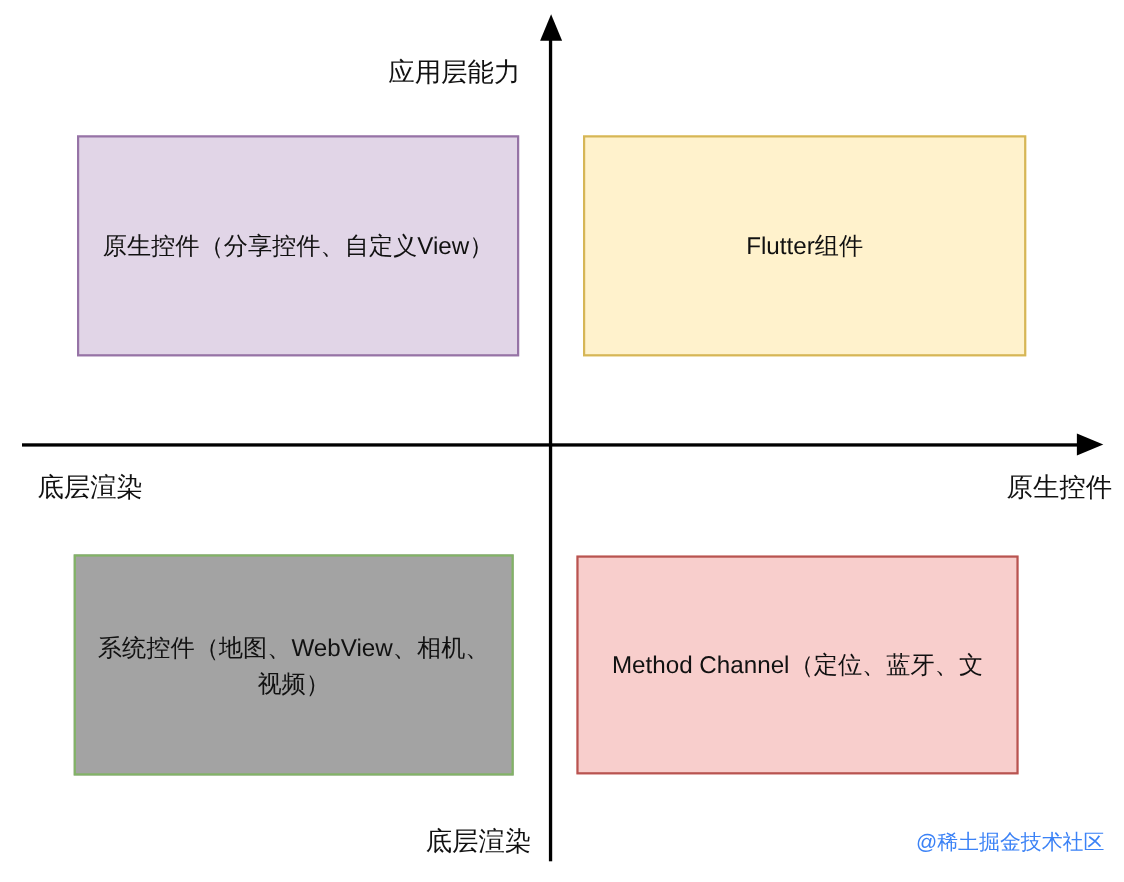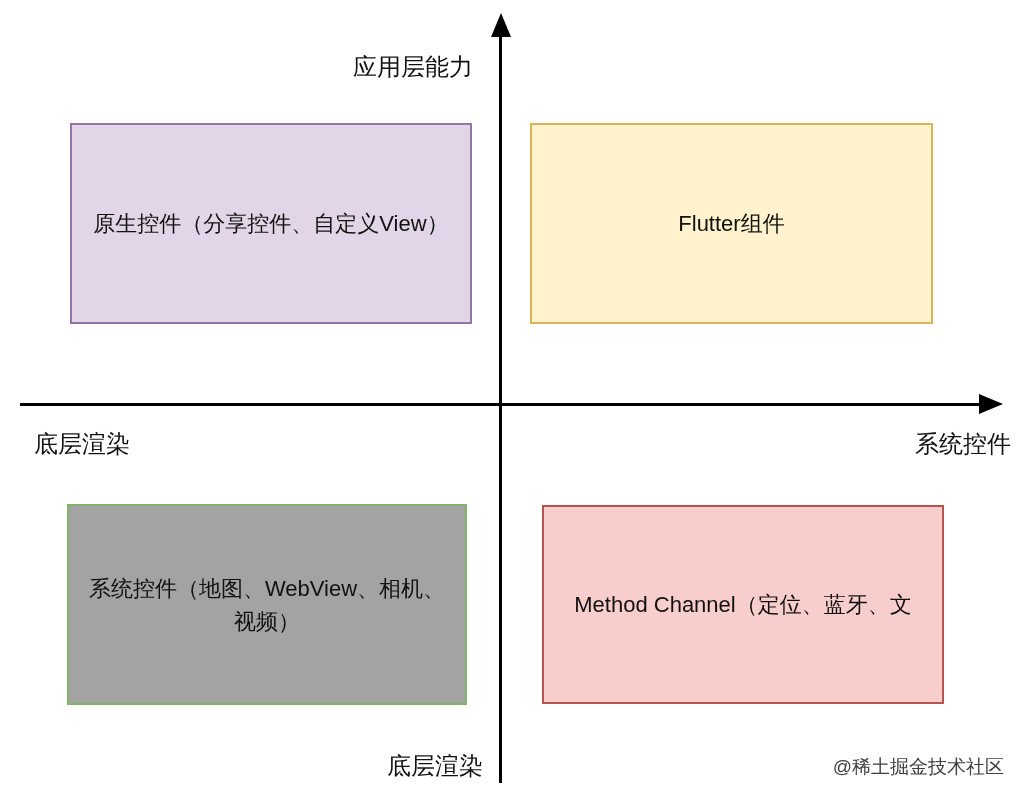--- a/index.html
+++ b/index.html
@@ -78,21 +78,21 @@
     font-size: 22px;
     line-height: 33px;
     color: #111111;
     padding: 0 14px;
   }
   .qbox span { display: block; white-space: nowrap; }
   .qbox span:empty { display: none; }
   .q-top-left     { left: 70px;  top: 123px; width: 402px; height: 201px; }
   .q-top-right    { left: 530px; top: 123px; width: 403px; height: 201px; }
   .q-bottom-left  { left: 67px;  top: 504px; width: 400px; height: 201px; }
-  .q-bottom-right { left: 542px; top: 505px; width: 402px; height: 199px; }
+  .q-bottom-right { left: 524px; top: 505px; width: 402px; height: 199px; }
   
   .watermark {
     position: absolute;
     right: 18px;
     top: 755px;
     font-size: 19px;
     line-height: 24px;
     white-space: nowrap;
   }
 </style>
@@ -102,36 +102,36 @@
 <div class="canvas">
 
   <div class="v-axis-line"></div>
   <div class="v-axis-arrow"></div>
   <div class="h-axis-line"></div>
   <div class="h-axis-arrow"></div>
 
   <div class="axis-label label-y-top">应用层能力</div>
   <div class="axis-label label-y-bottom">底层渲染</div>
   <div class="axis-label label-x-left">底层渲染</div>
-  <div class="axis-label label-x-right">系统控件</div>
+  <div class="axis-label label-x-right">原生控件</div>
 
   <div class="qbox q-top-right" style="background-color: rgb(255, 242, 204); border-color: rgb(214, 182, 86);">
     <span>Flutter组件</span>
 
   </div>
 
   <div class="qbox q-top-left" style="background-color: rgb(225, 213, 231); border-color: rgb(150, 115, 166);">
     <span>原生控件（分享控件、自定义View）</span>
 
   </div>
 
   <div class="qbox q-bottom-left" style="background-color: #a3a3a3; border-color: rgb(130, 179, 102);">
     <span>系统控件（地图、WebView、相机、</span>
     <span>视频）</span>
   </div>
 
   <div class="qbox q-bottom-right" style="background-color: rgb(248, 206, 204); border-color: rgb(184, 84, 80);">
     <span>Method Channel（定位、蓝牙、文</span>
   </div>
 
-  <div class="watermark" style="color: #404040;">@稀土掘金技术社区</div>
+  <div class="watermark" style="color: #3b82f6;">@稀土掘金技术社区</div>
 
 </div>
 
 </body></html>

